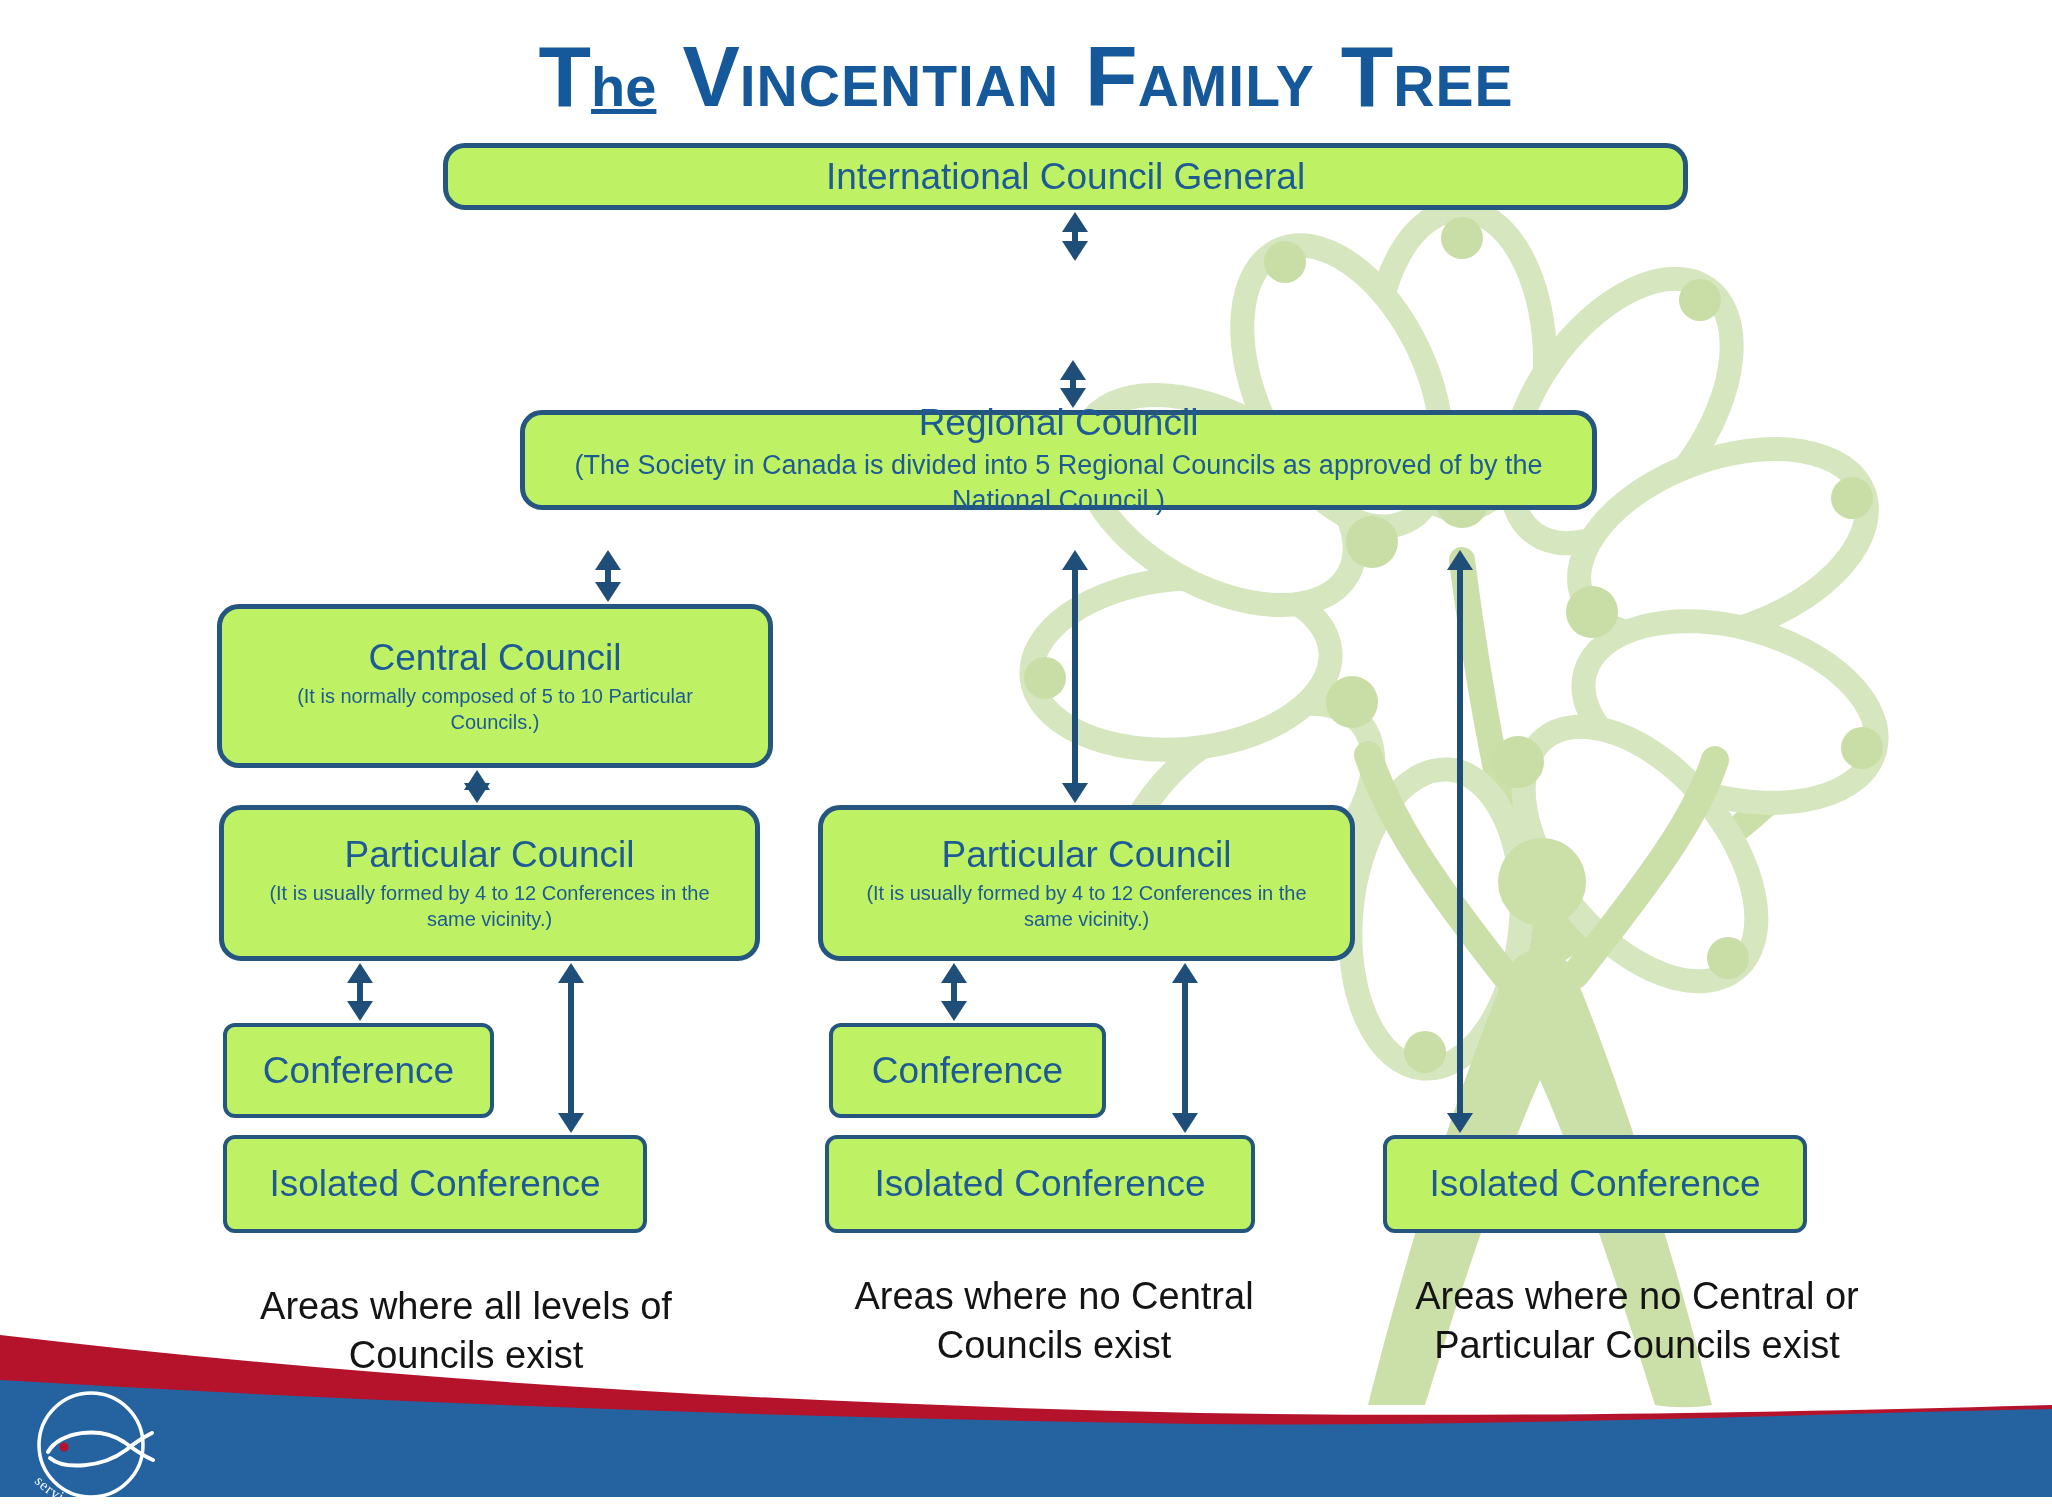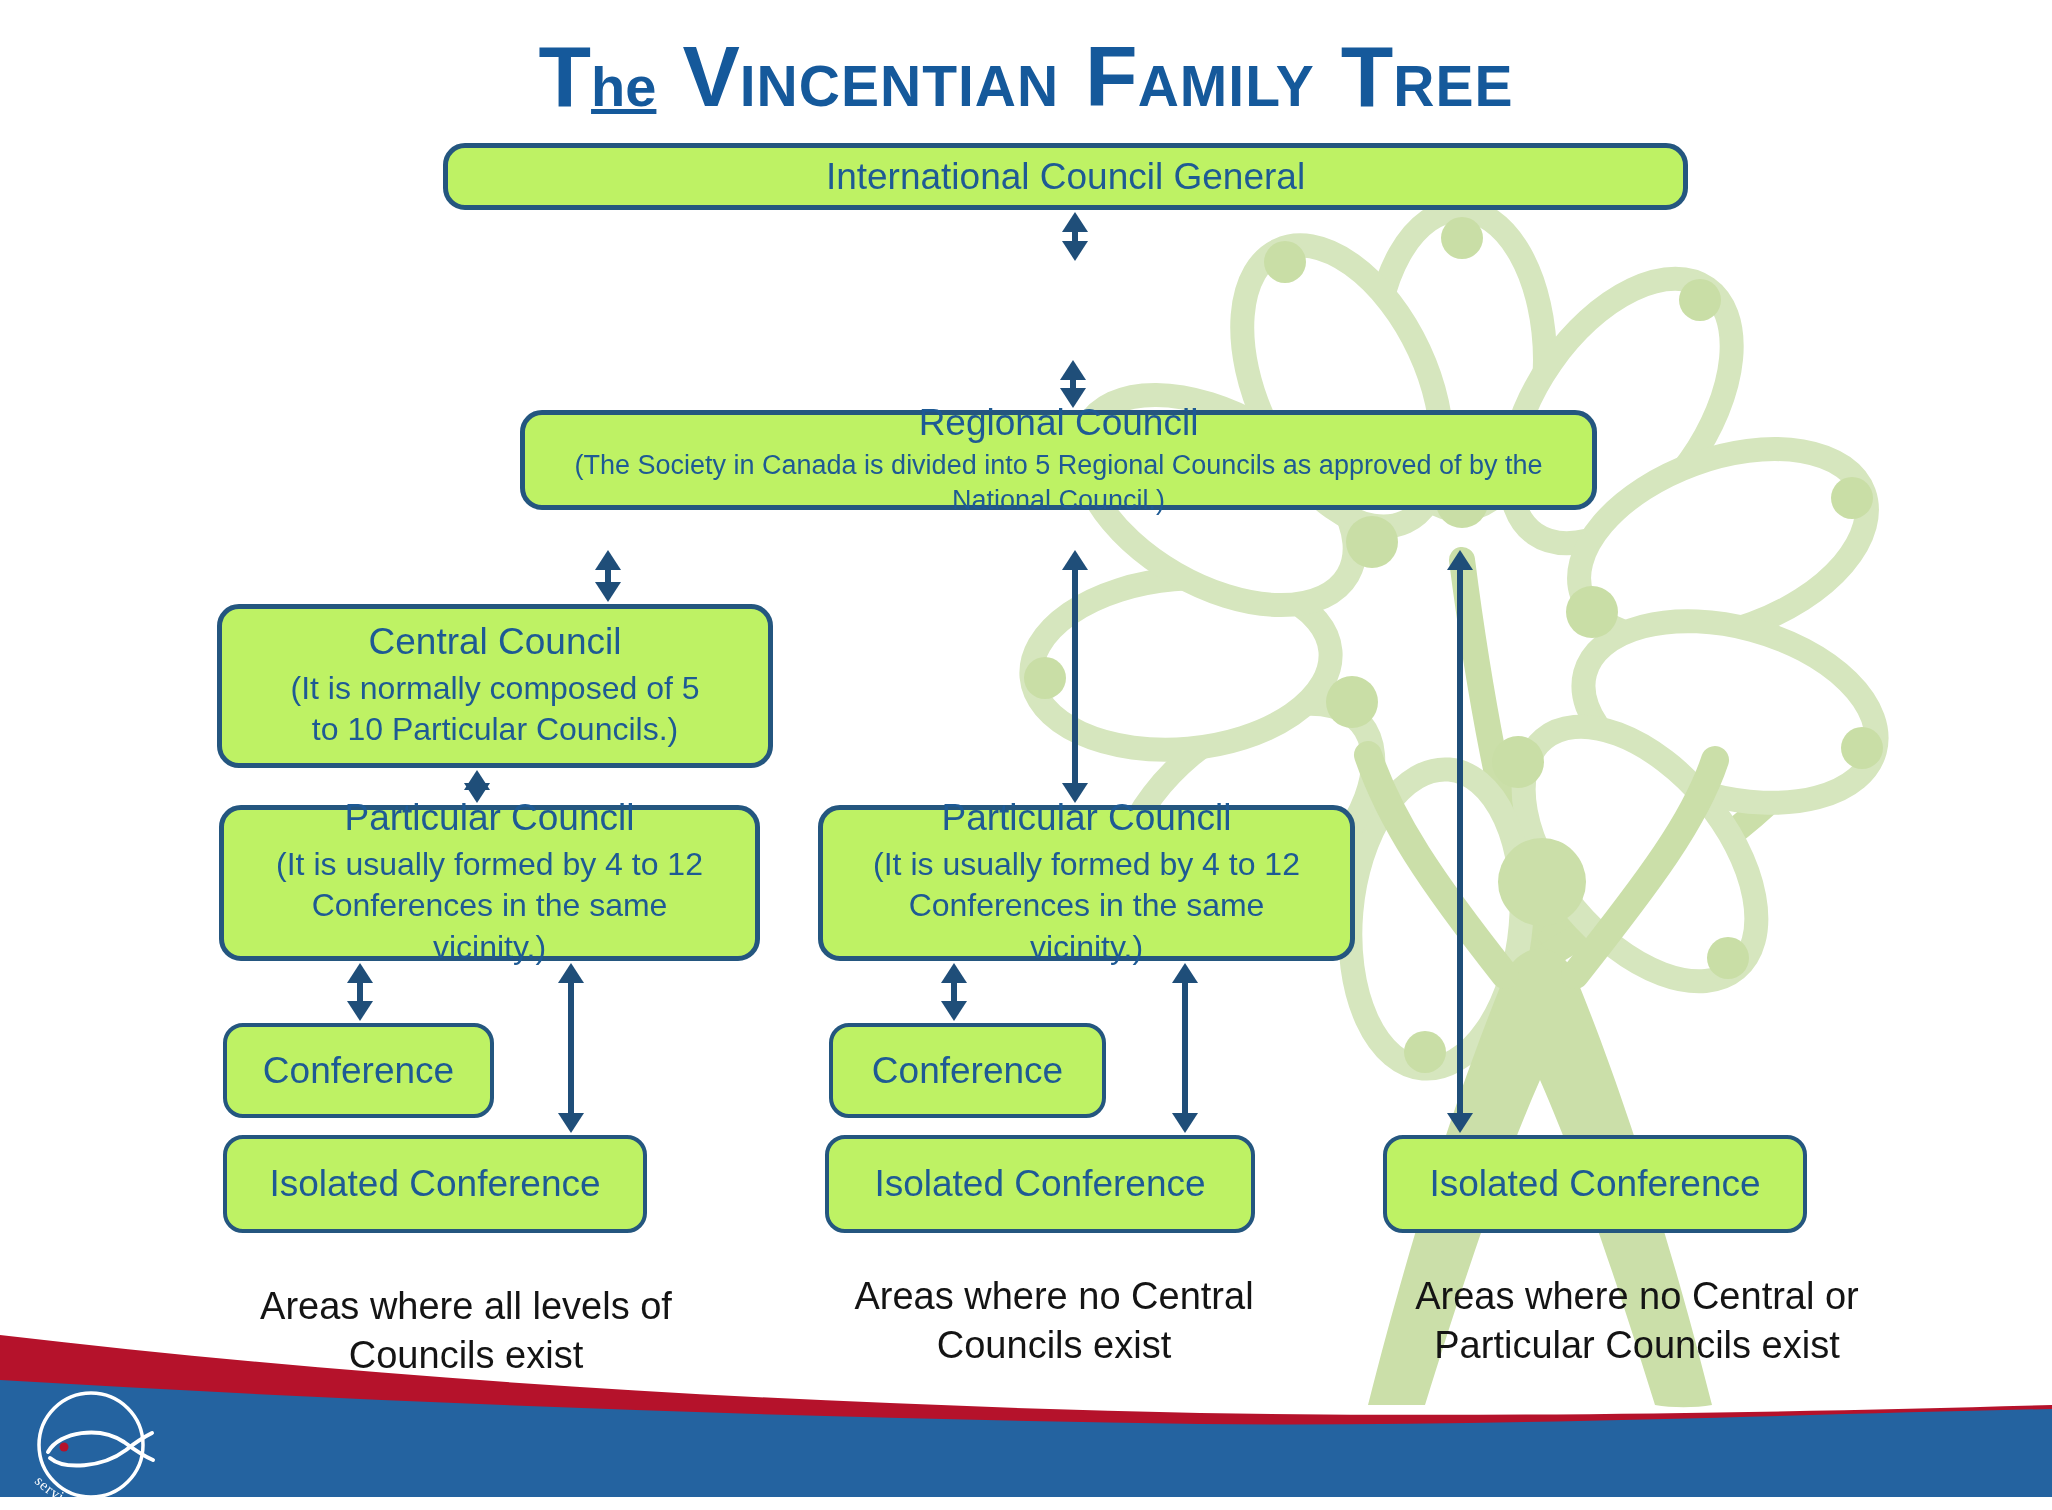--- a/index.html
+++ b/index.html
@@ -20,23 +20,23 @@
   .t-big  { font-size:86px; }
   .t-low  { font-size:56px;text-decoration:underline; }
   .t-sc   { font-size:57px; text-transform:uppercase; letter-spacing:1px; }
   
   .node {
     position:absolute; z-index:2; box-sizing:border-box;
     background:#bef264; border:5px solid #24567F; border-radius:22px;
     display:flex; flex-direction:column; justify-content:center; align-items:center;
     text-align:center; color:#1E5A94;
   }
-  .node.small { border-width:4px; border-radius:20px;text-align:right; }
+  .node.small { border-width:4px; border-radius:12px;text-align:right; }
   .nt { font-size:37px; line-height:1.12; }
-  .ns { font-size:32px; line-height:1.3; margin-top:5px; }
+  .ns { font-size:20px; line-height:1.3; margin-top:5px; }
   
   .varrow { position:absolute; width:26px; z-index:2; }
   .varrow .shaft { position:absolute; left:10px; top:15px; bottom:15px; width:6px; background:#1F4E79; }
   .varrow .head-up {
     position:absolute; top:0; left:0; width:0; height:0;
     border-left:13px solid transparent; border-right:13px solid transparent;
     border-bottom:20px solid #1F4E79;
   }
   .varrow .head-down {
     position:absolute; bottom:0; left:0; width:0; height:0;

